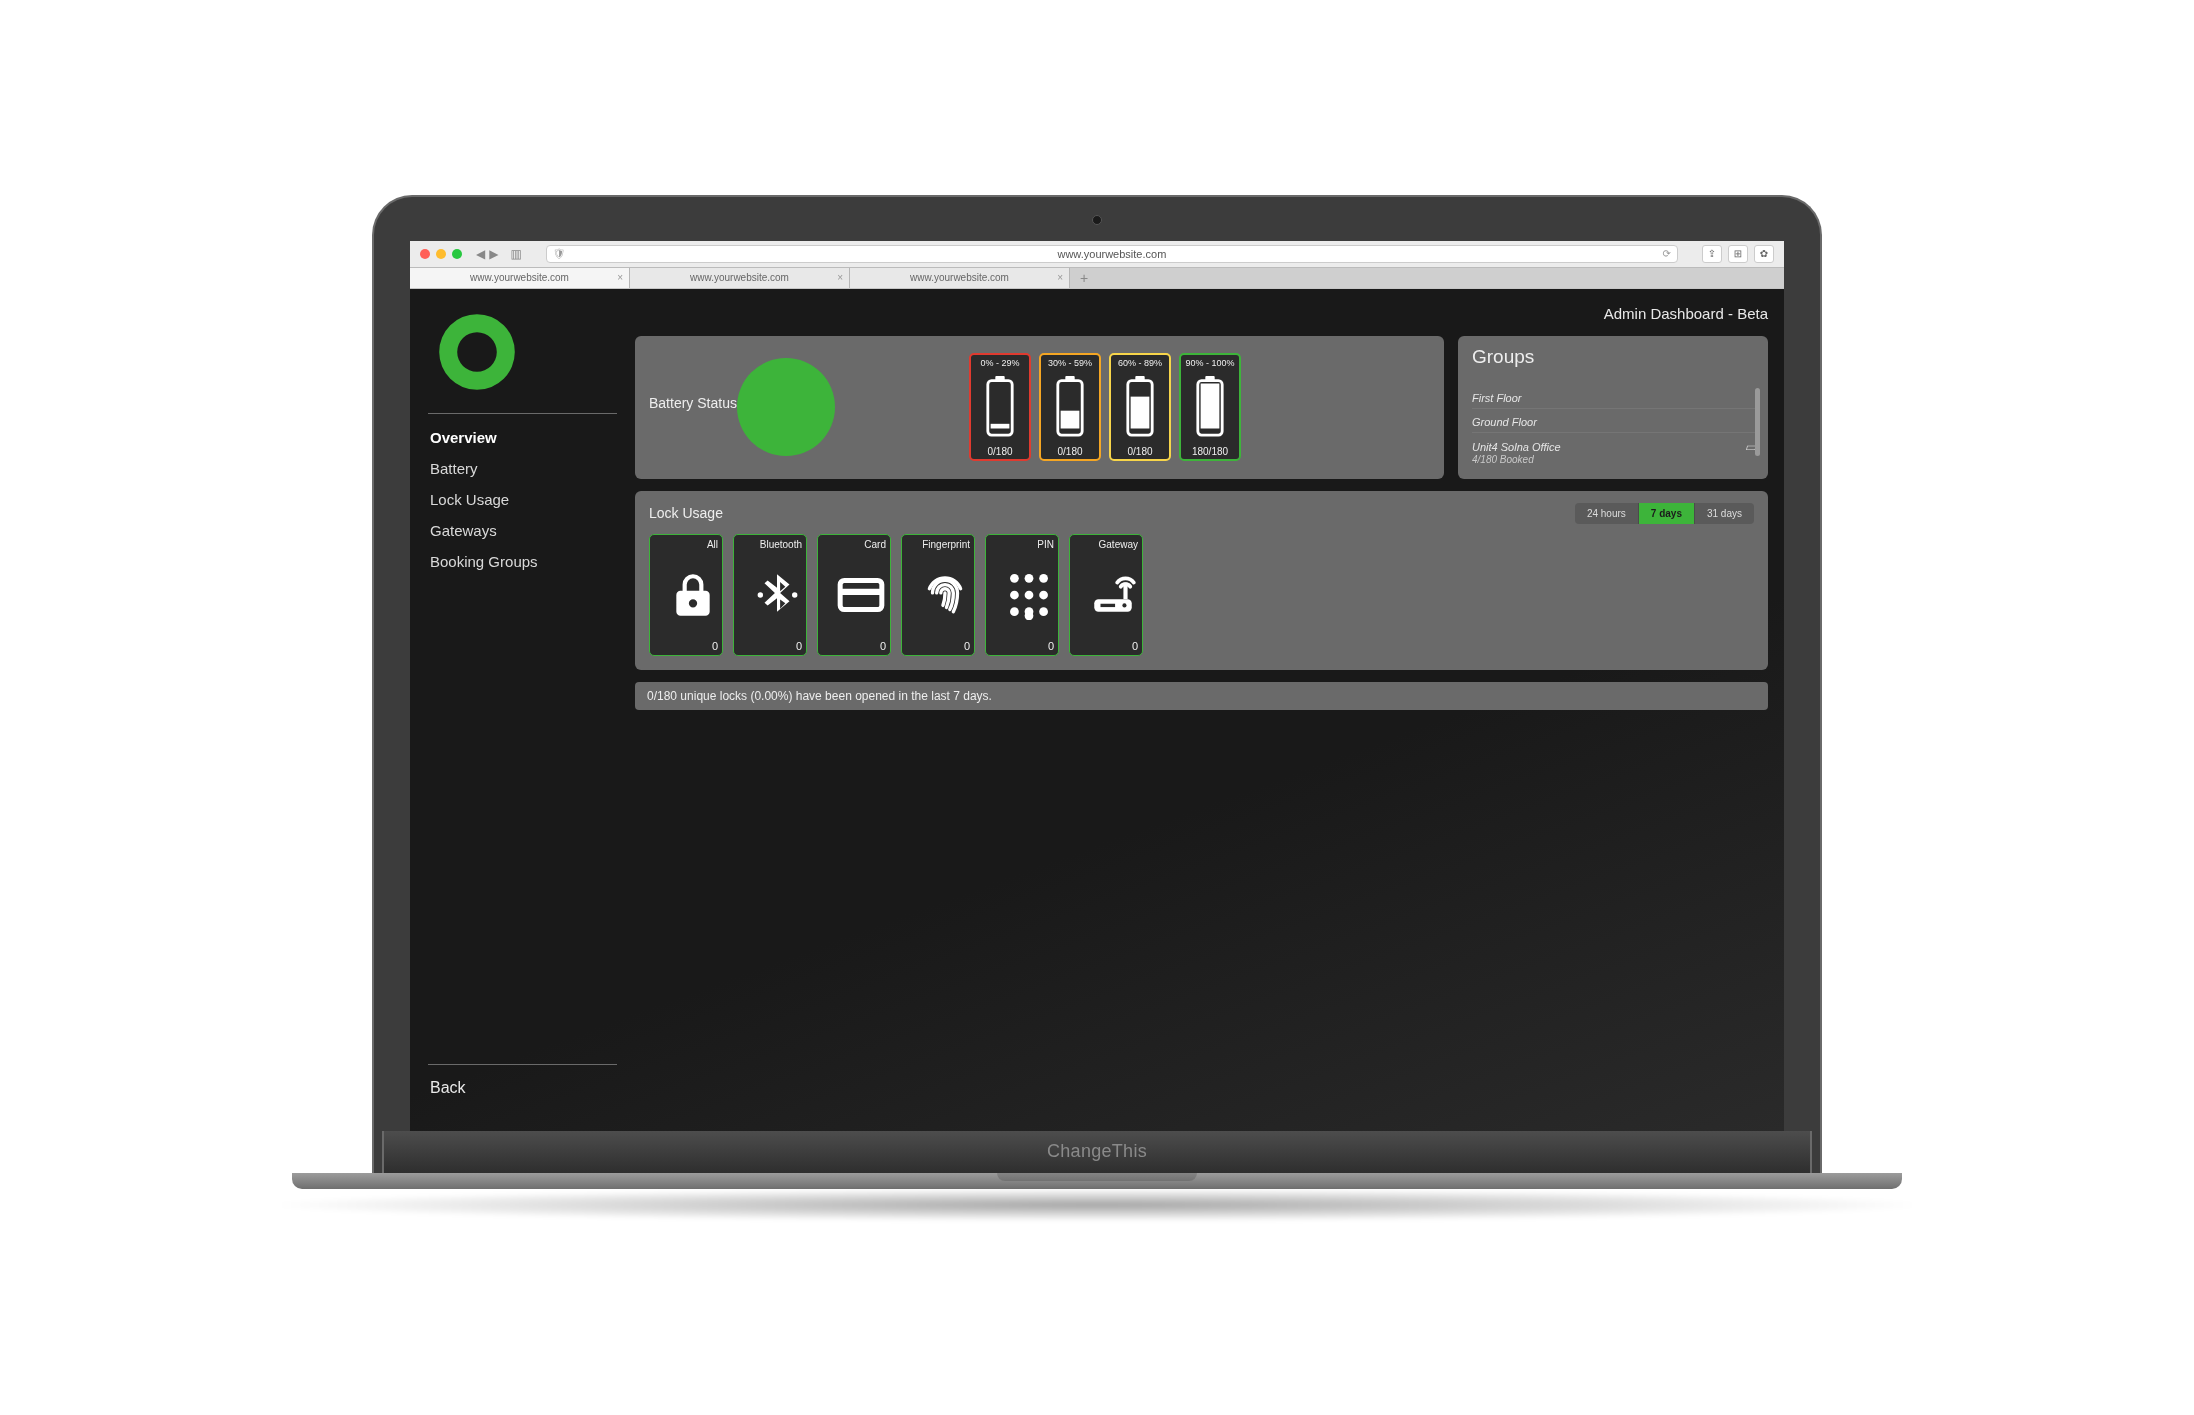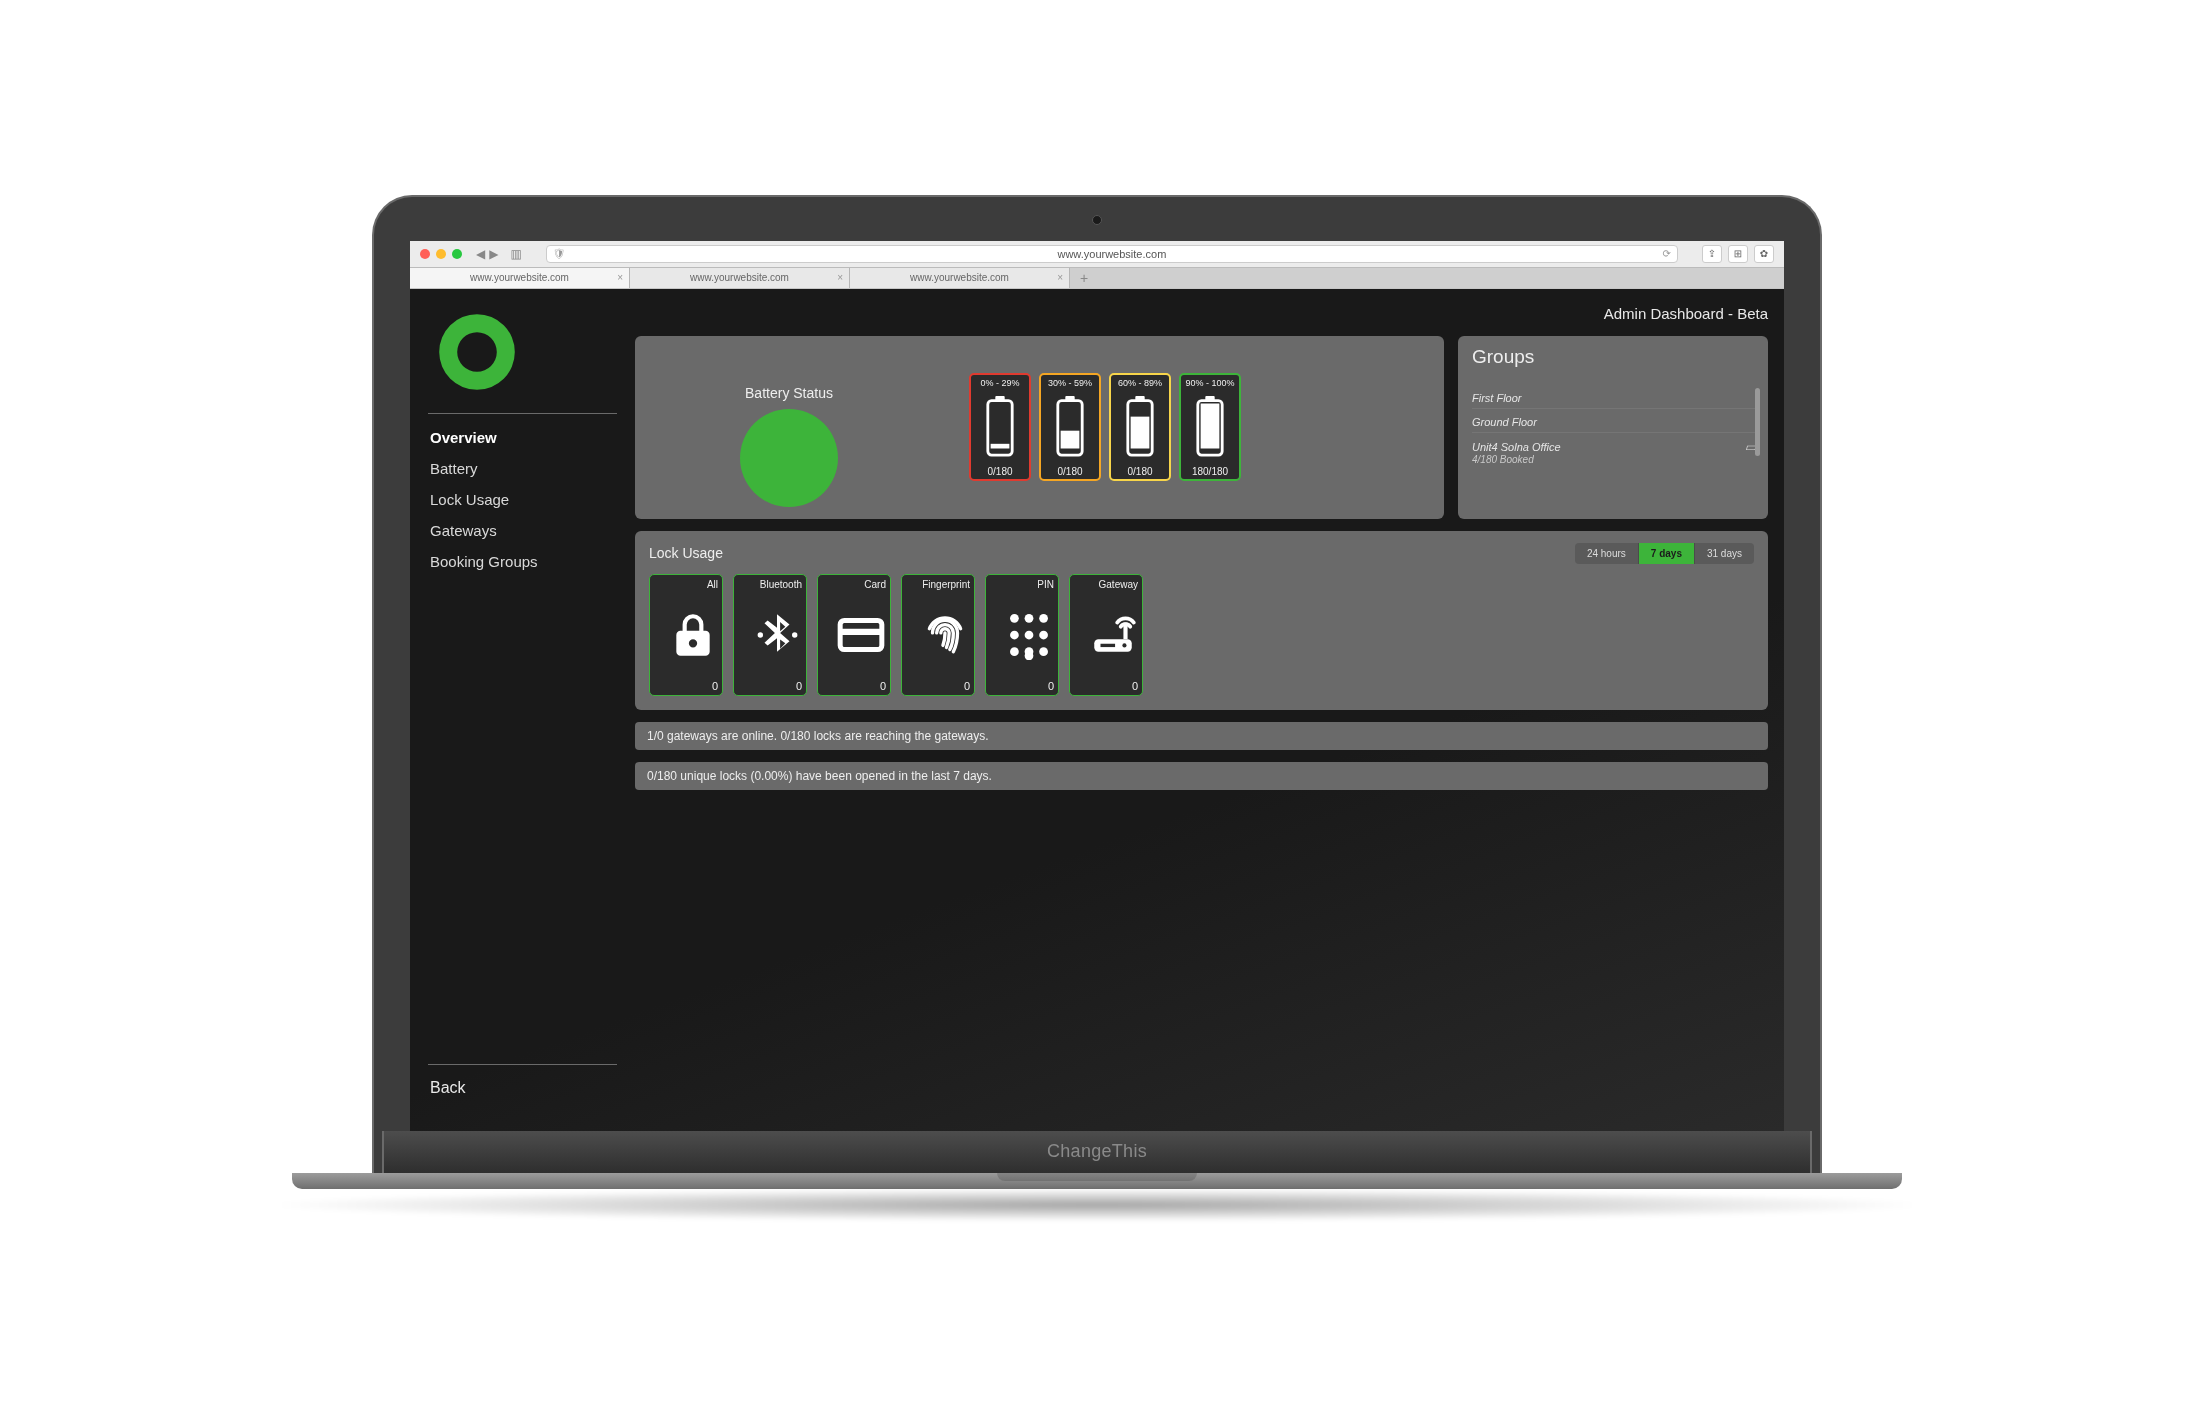--- a/index.html
+++ b/index.html
@@ -157,21 +157,21 @@
   }
   .battery-panel {
     flex: 1;
     display: flex;
     align-items: center;
     min-height: 138px;
     gap: 40px;
   }
   .battery-left {
     width: 280px;
-    display:flex; flex-direction:column; align-items:center;margin-top:37px;
+    display:flex; flex-direction:row; align-items:center;
   }
   .battery-title { font-size:14px; color:#eee; margin-bottom:8px; }
   .pie {
     width: 98px; height: 98px; border-radius:50%;
     background: #3db43a;
   }
   .battery-cards { display:flex; gap:8px; }
   .bcard {
     width: 62px; height: 108px;
     background: #2b2b2b;
@@ -523,21 +523,20 @@
                         <path d="M14 6a5 5 0 0 1 8 0"></path>
                         <path d="M15.7 8a2.8 2.8 0 0 1 4.6 0"></path>
                       </g>
                     </svg>
                   </div>
     <div class="cnt">0</div>
                 </div>
               </div>
           </div>
 
-          <div class="status-bar">1/0 gateways are online. 0/180 locks are reaching the gateways.</div>
           <div class="status-bar">0/180 unique locks (0.00%) have been opened in the last 7 days.</div>
         </div>
       </div>
     </div>
     <div class="hinge">ChangeThis</div>
   </div>
   <div class="base"></div>
   <div class="shadow"></div>
 </div>
 

